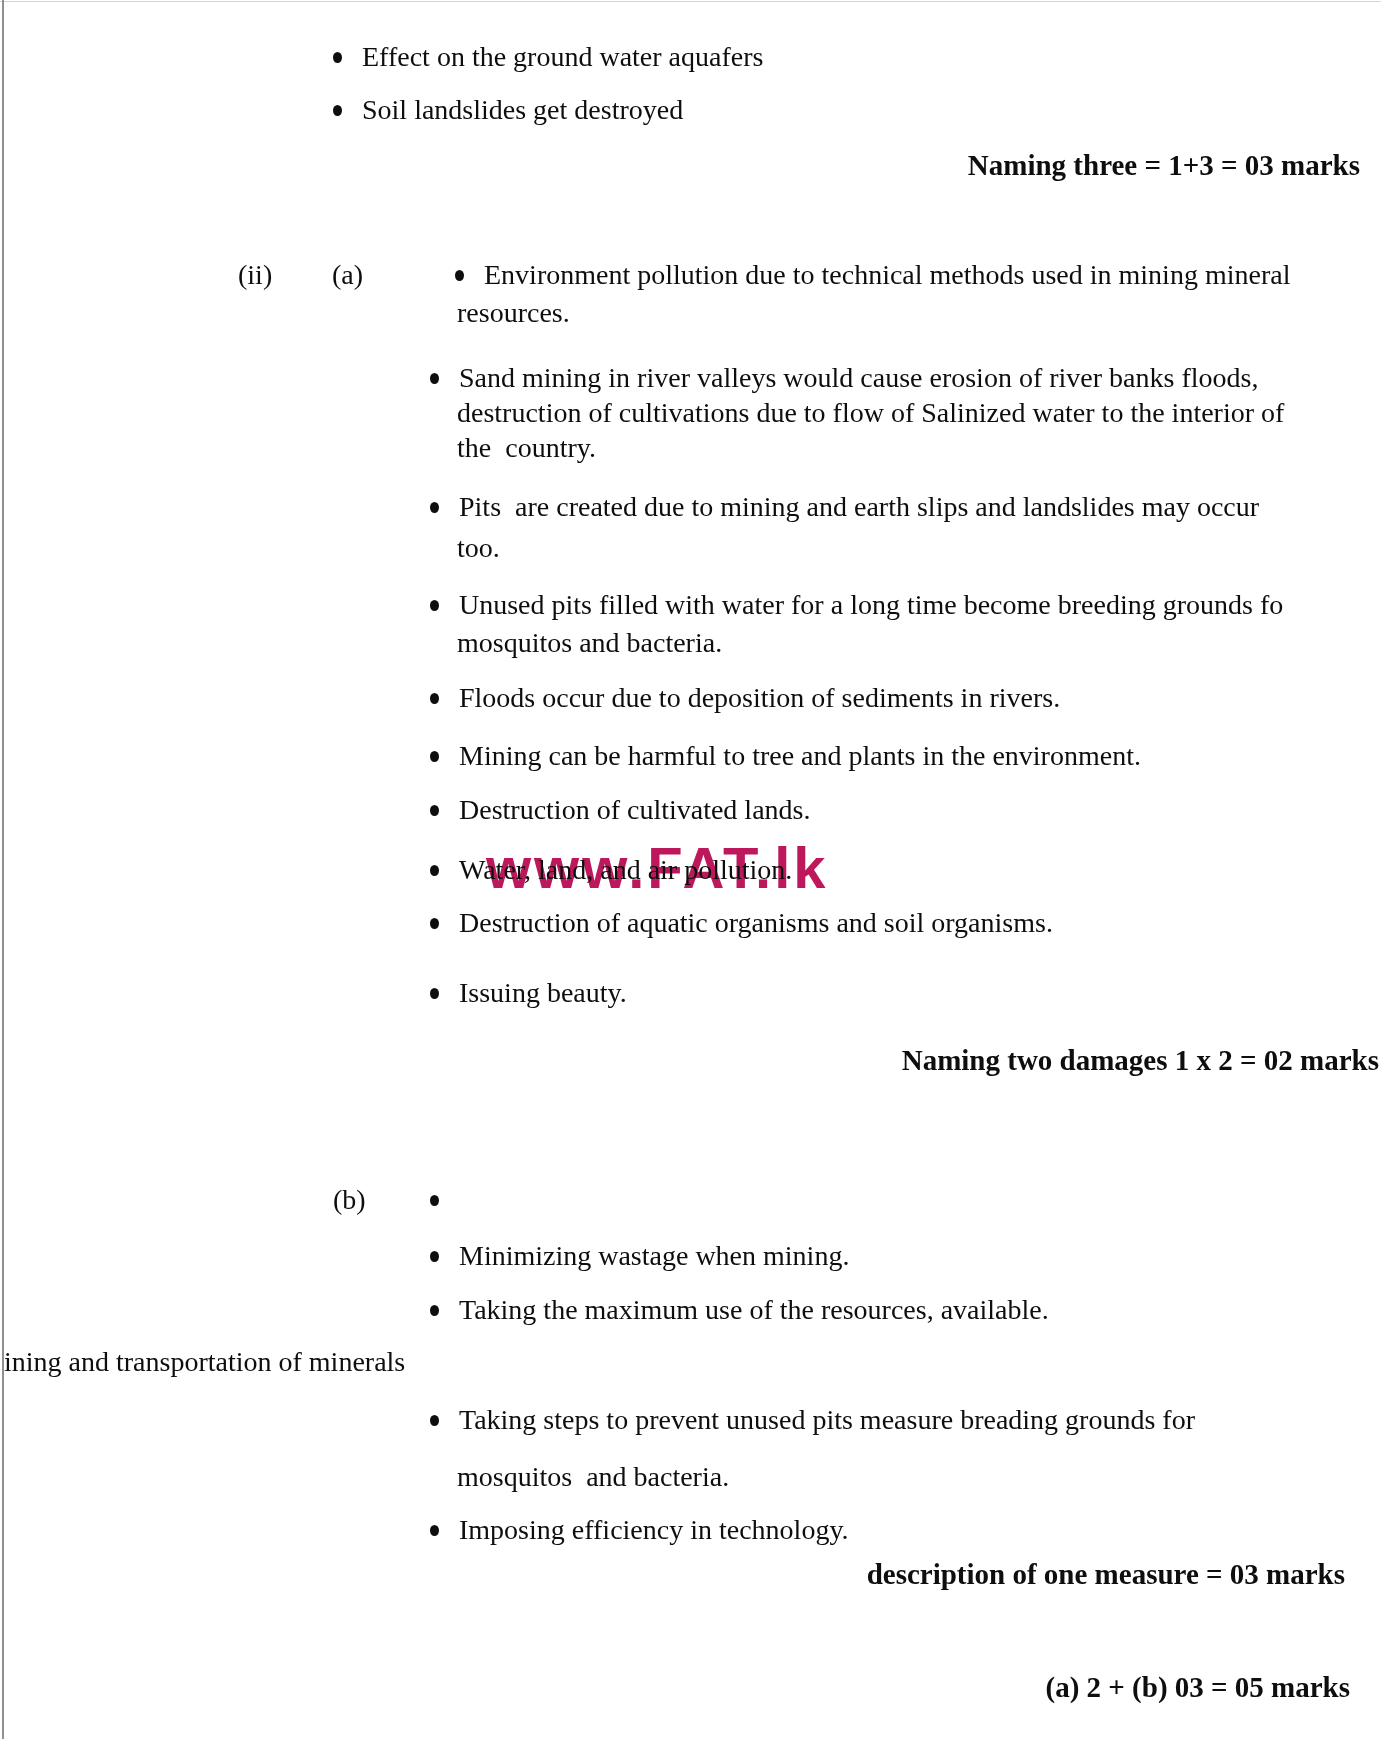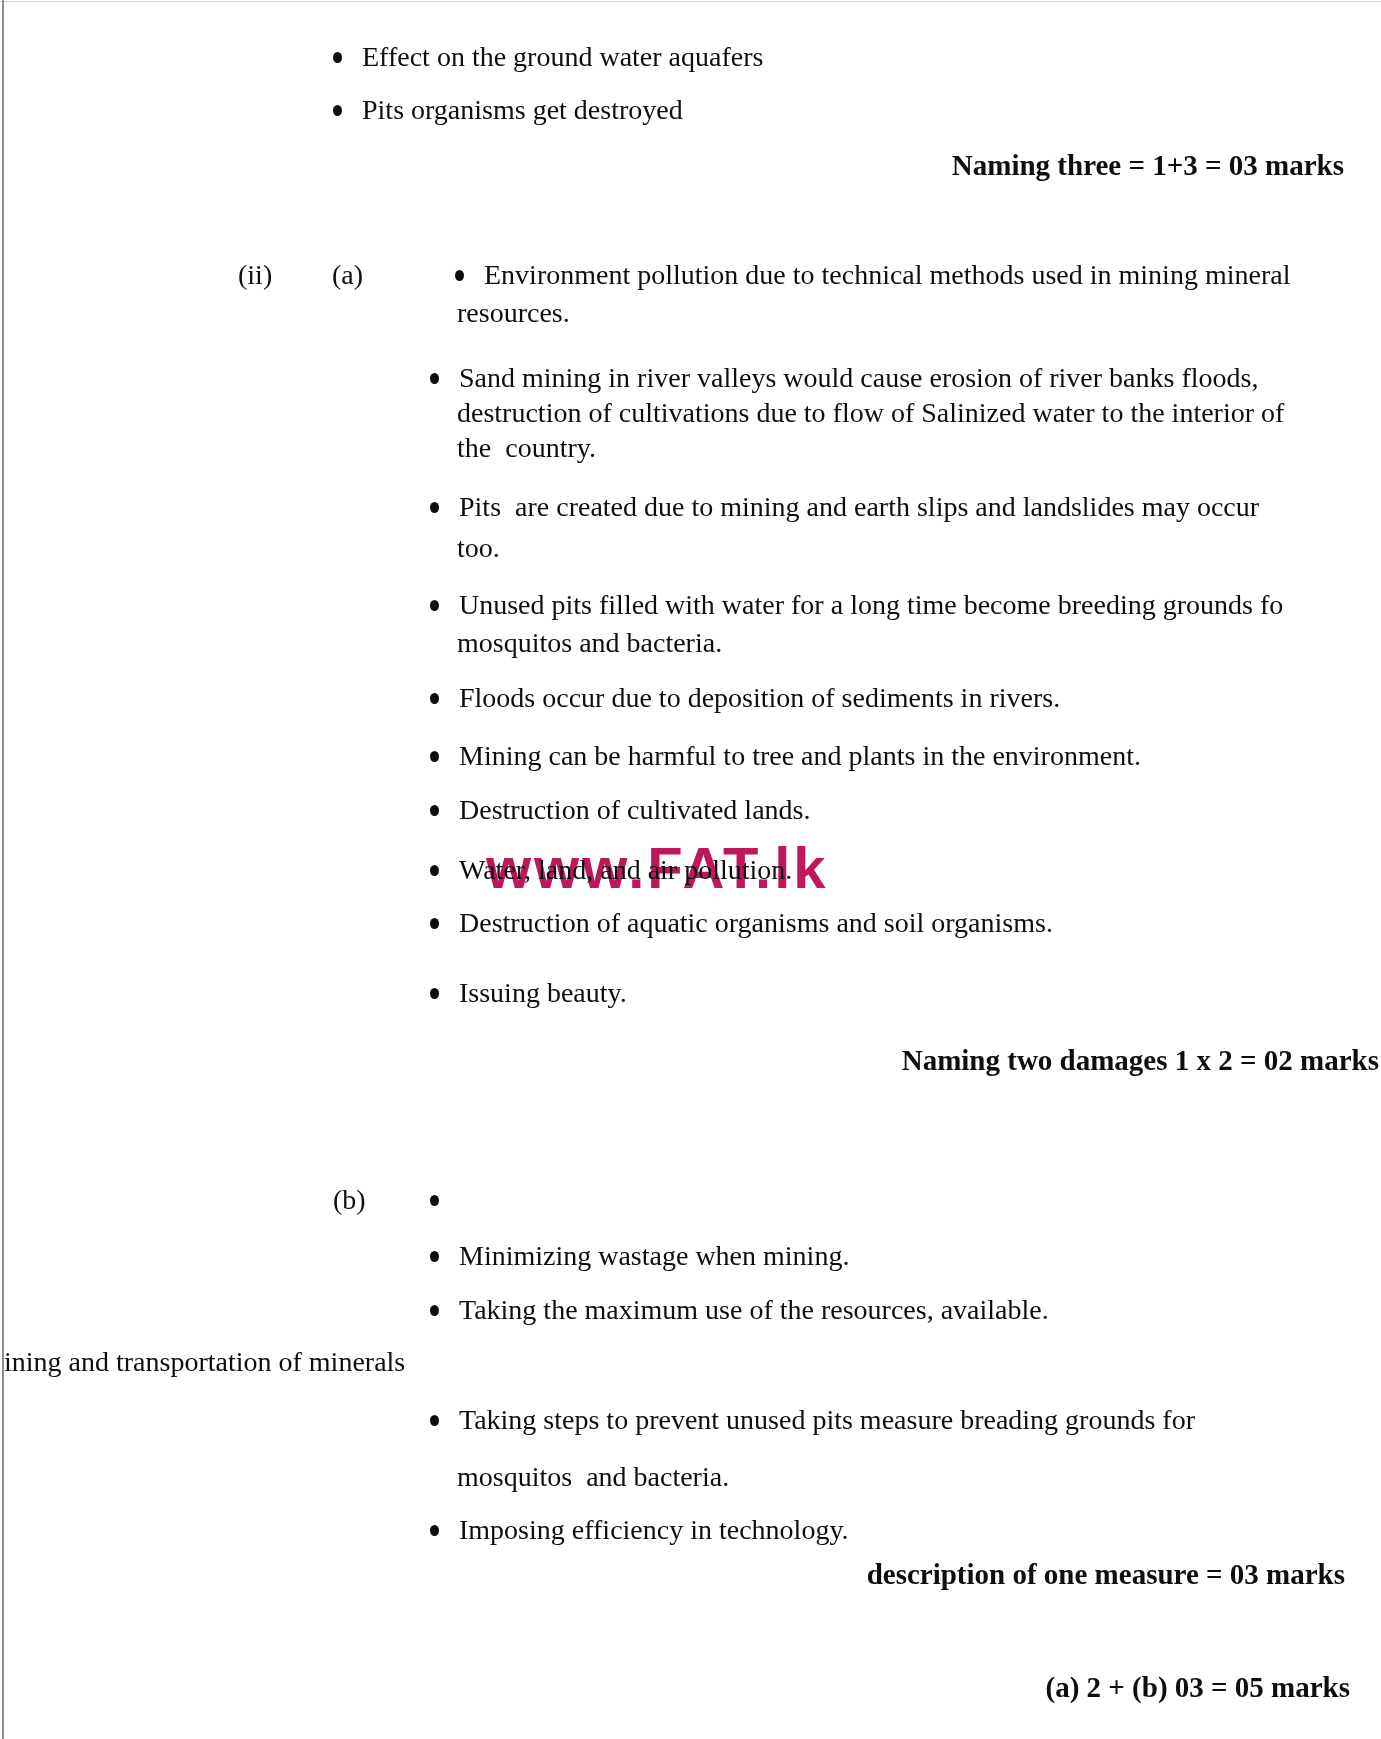--- a/index.html
+++ b/index.html
@@ -85,23 +85,23 @@
 <body>
 
 <div id="page">
 
   <div class="topline"></div>
   <div class="vline"></div>
 
   <div id="watermark">www.FAT.lk</div>
 
   <div class="brow z1" style="left:333px; top:40px"><span class="dot"></span><span>Effect on the ground water aquafers</span></div>
-  <div class="brow z1" style="left:333px; top:93px"><span class="dot"></span><span>Pits organisms get destroyed</span></div>
+  <div class="brow z1" style="left:333px; top:93px"><span class="dot"></span><span>Soil landslides get destroyed</span></div>
 
-  <div class="marks z1" style="right:37px; top:148px">Naming three = 1+3 = 03 marks</div>
+  <div class="marks z1" style="right:21px; top:148px">Naming three = 1+3 = 03 marks</div>
 
   <div class="label z1" style="left:238px; top:258px">(ii)</div>
   <div class="label z1" style="left:332px; top:258px">(a)</div>
 
   <div class="brow z1" style="left:455px; top:258px"><span class="dot"></span><span>Environment pollution due to technical methods used in mining mineral</span></div>
   <div class="line z1" style="left:457px; top:296px">resources.</div>
 
   <div class="brow z1" style="left:430px; top:361px"><span class="dot"></span><span>Sand mining in river valleys would cause erosion of river banks floods,</span></div>
   <div class="line z1" style="left:457px; top:396px">destruction of cultivations due to flow of Salinized water to the interior of</div>
   <div class="line z1" style="left:457px; top:431px">the  country.</div>

